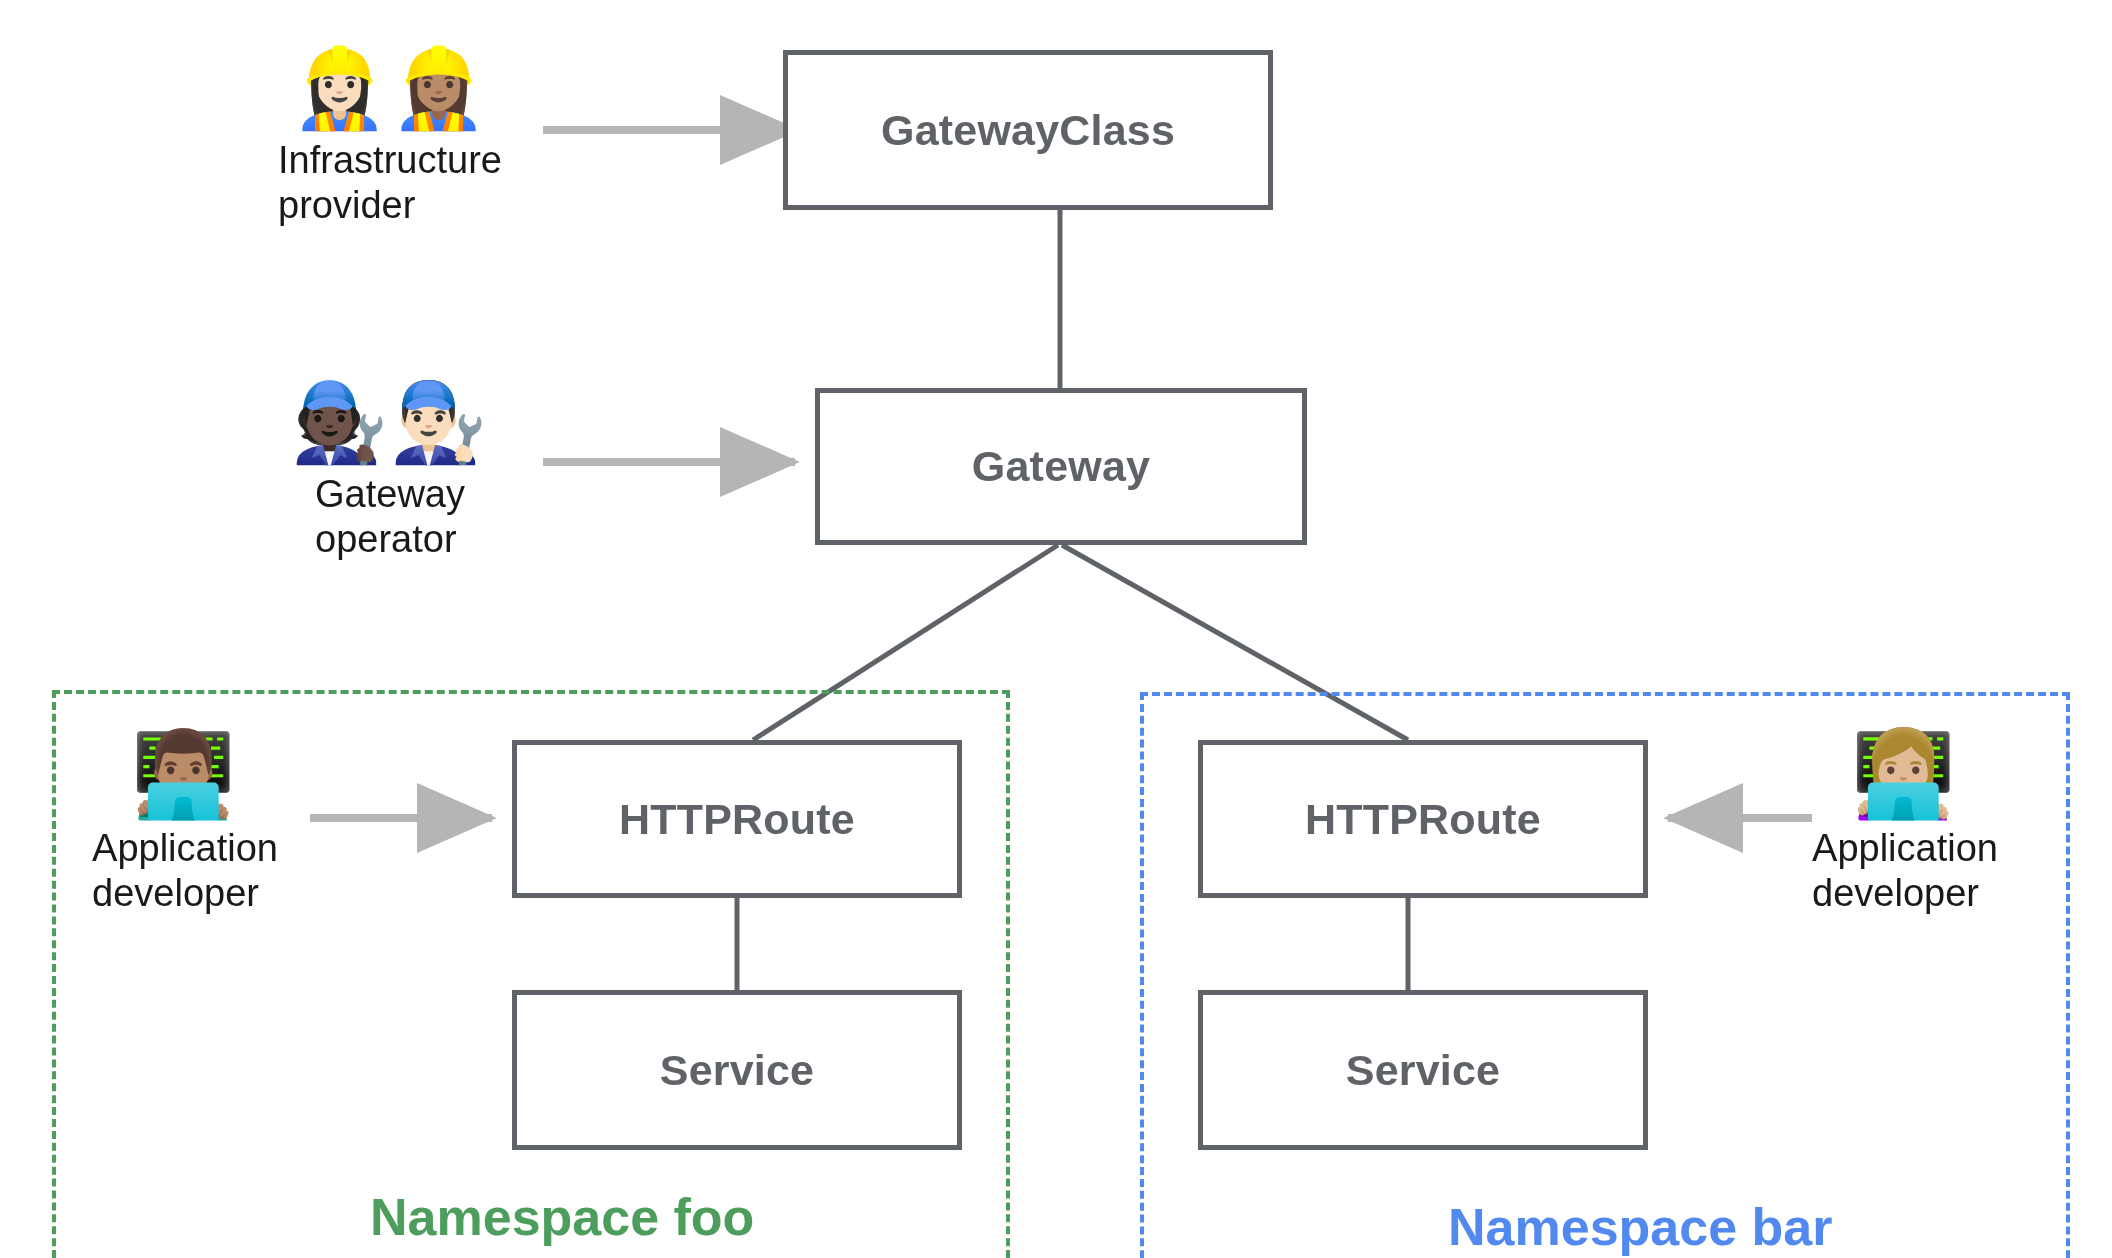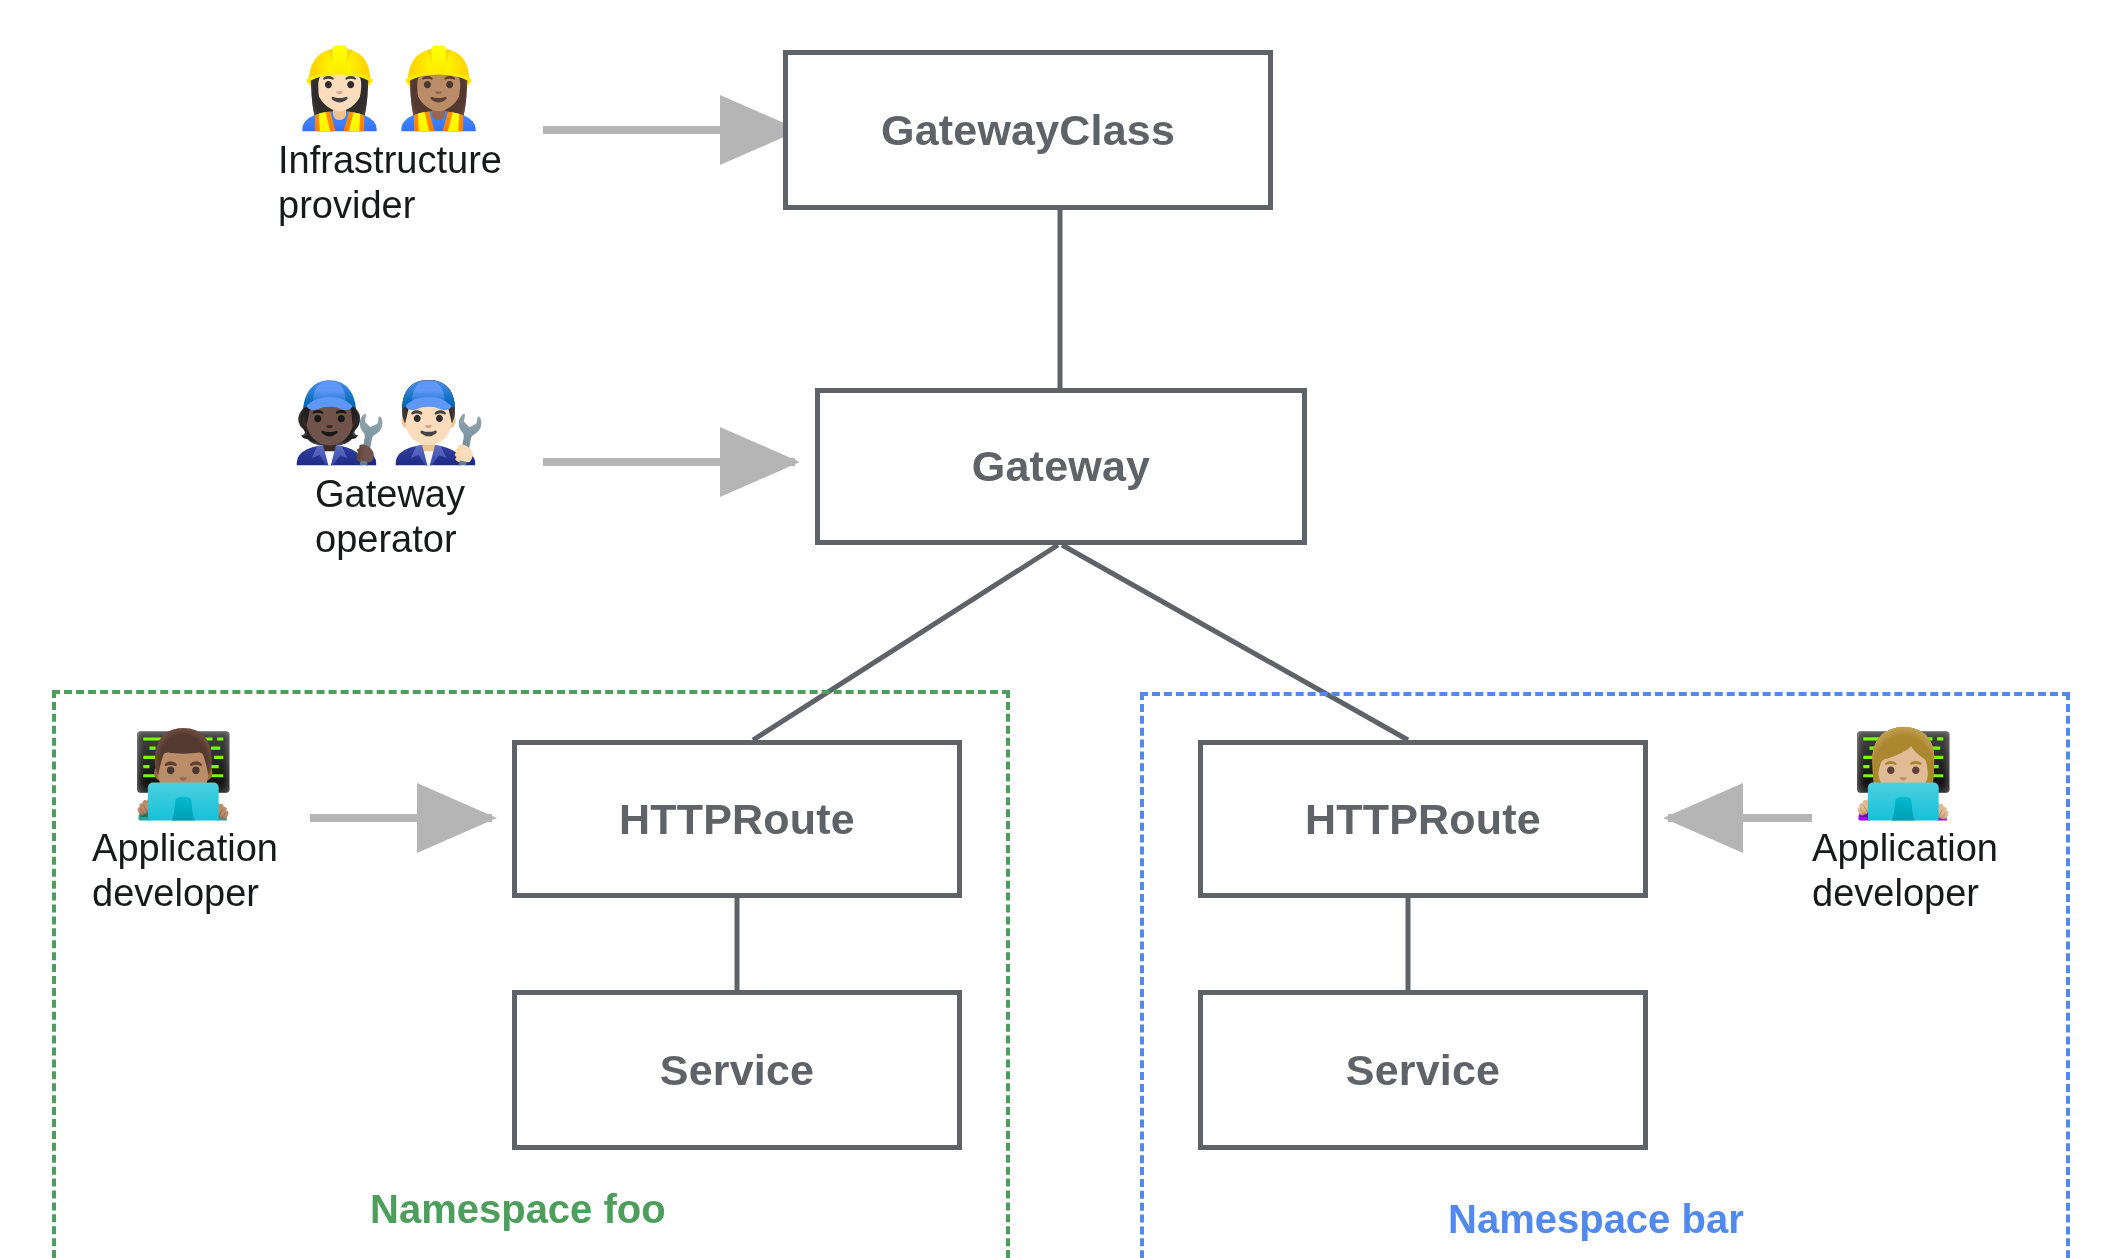--- a/index.html
+++ b/index.html
@@ -48,21 +48,21 @@
   .ns-box {
     position: absolute;
     box-sizing: border-box;
     border: 4px dashed #4d9e5d;
     background: transparent;
     z-index: 1;
   }
   .ns-box.bar { border-color: #5289ef; }
   .ns-label {
     position: absolute;
-    font-size: 40px;
+    font-size: 52px;
     font-weight: bold;
     color: #4d9e5d;
     white-space: nowrap;
     z-index: 4;
   }
   .ns-label.bar { color: #5289ef; margin-top: 10px; }
 
   
   .persona {
     position: absolute;

